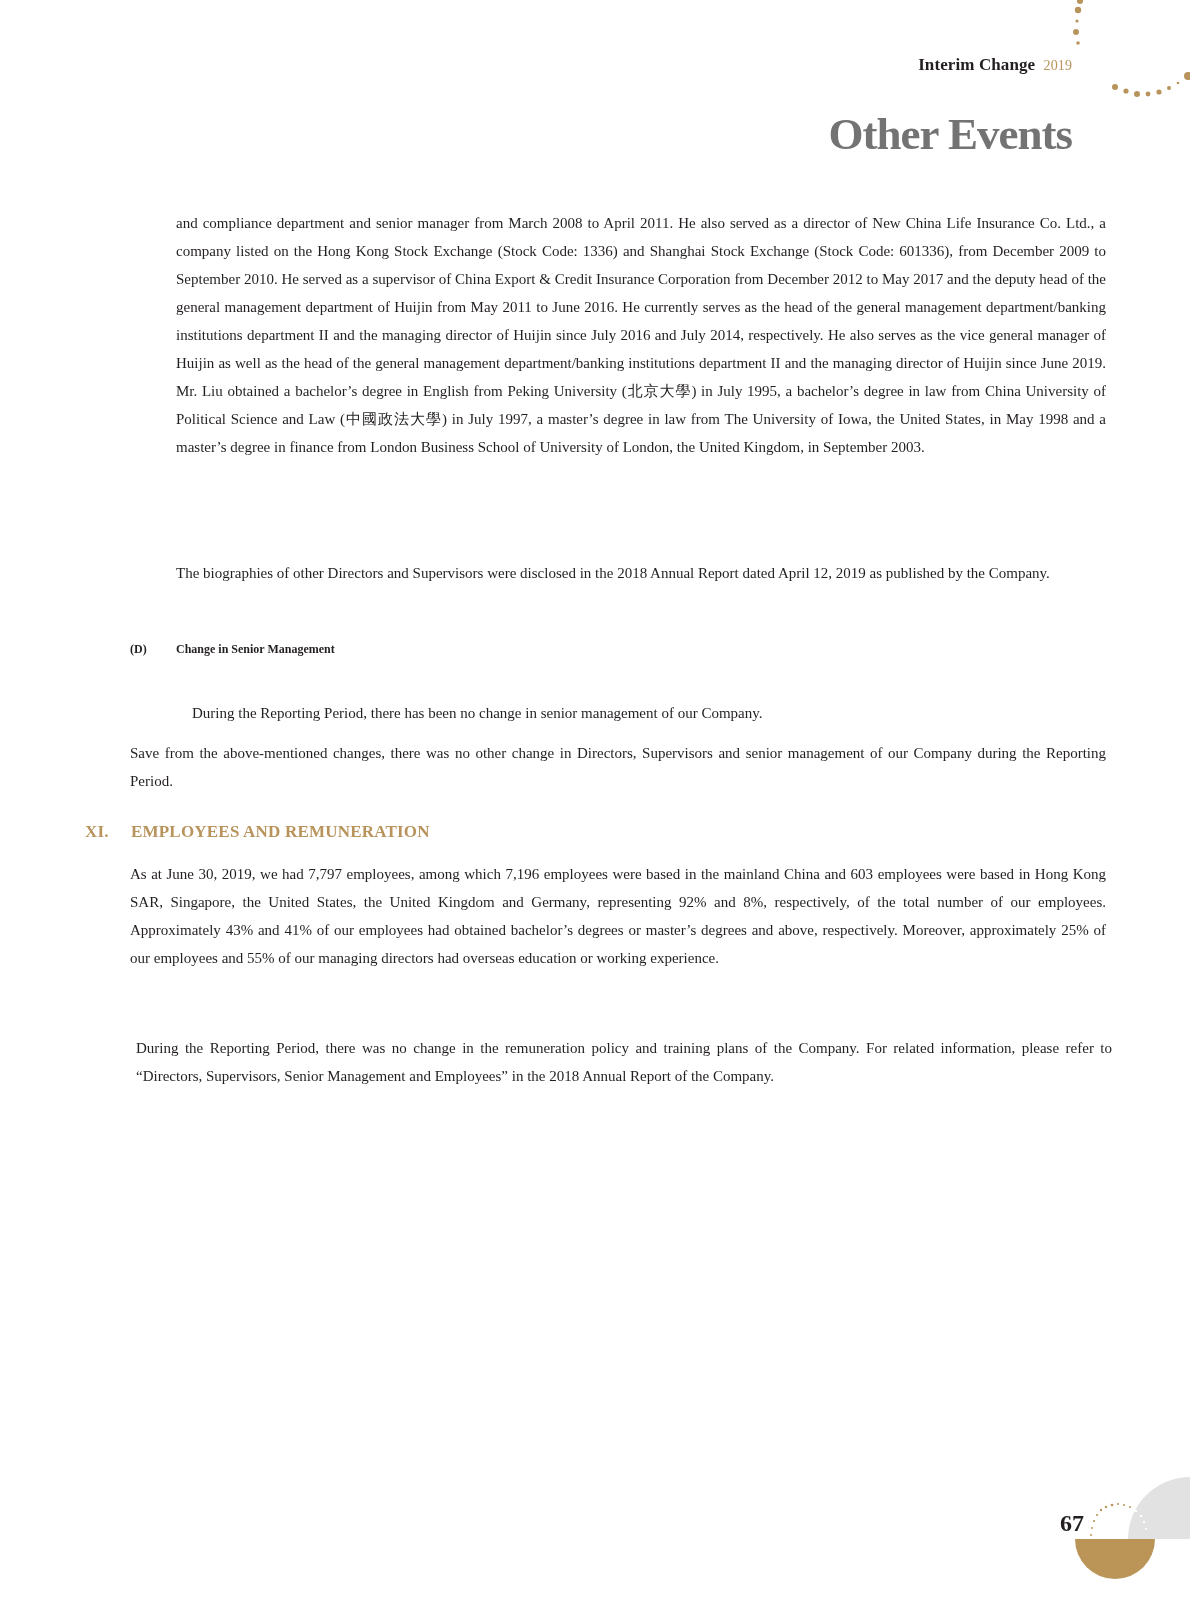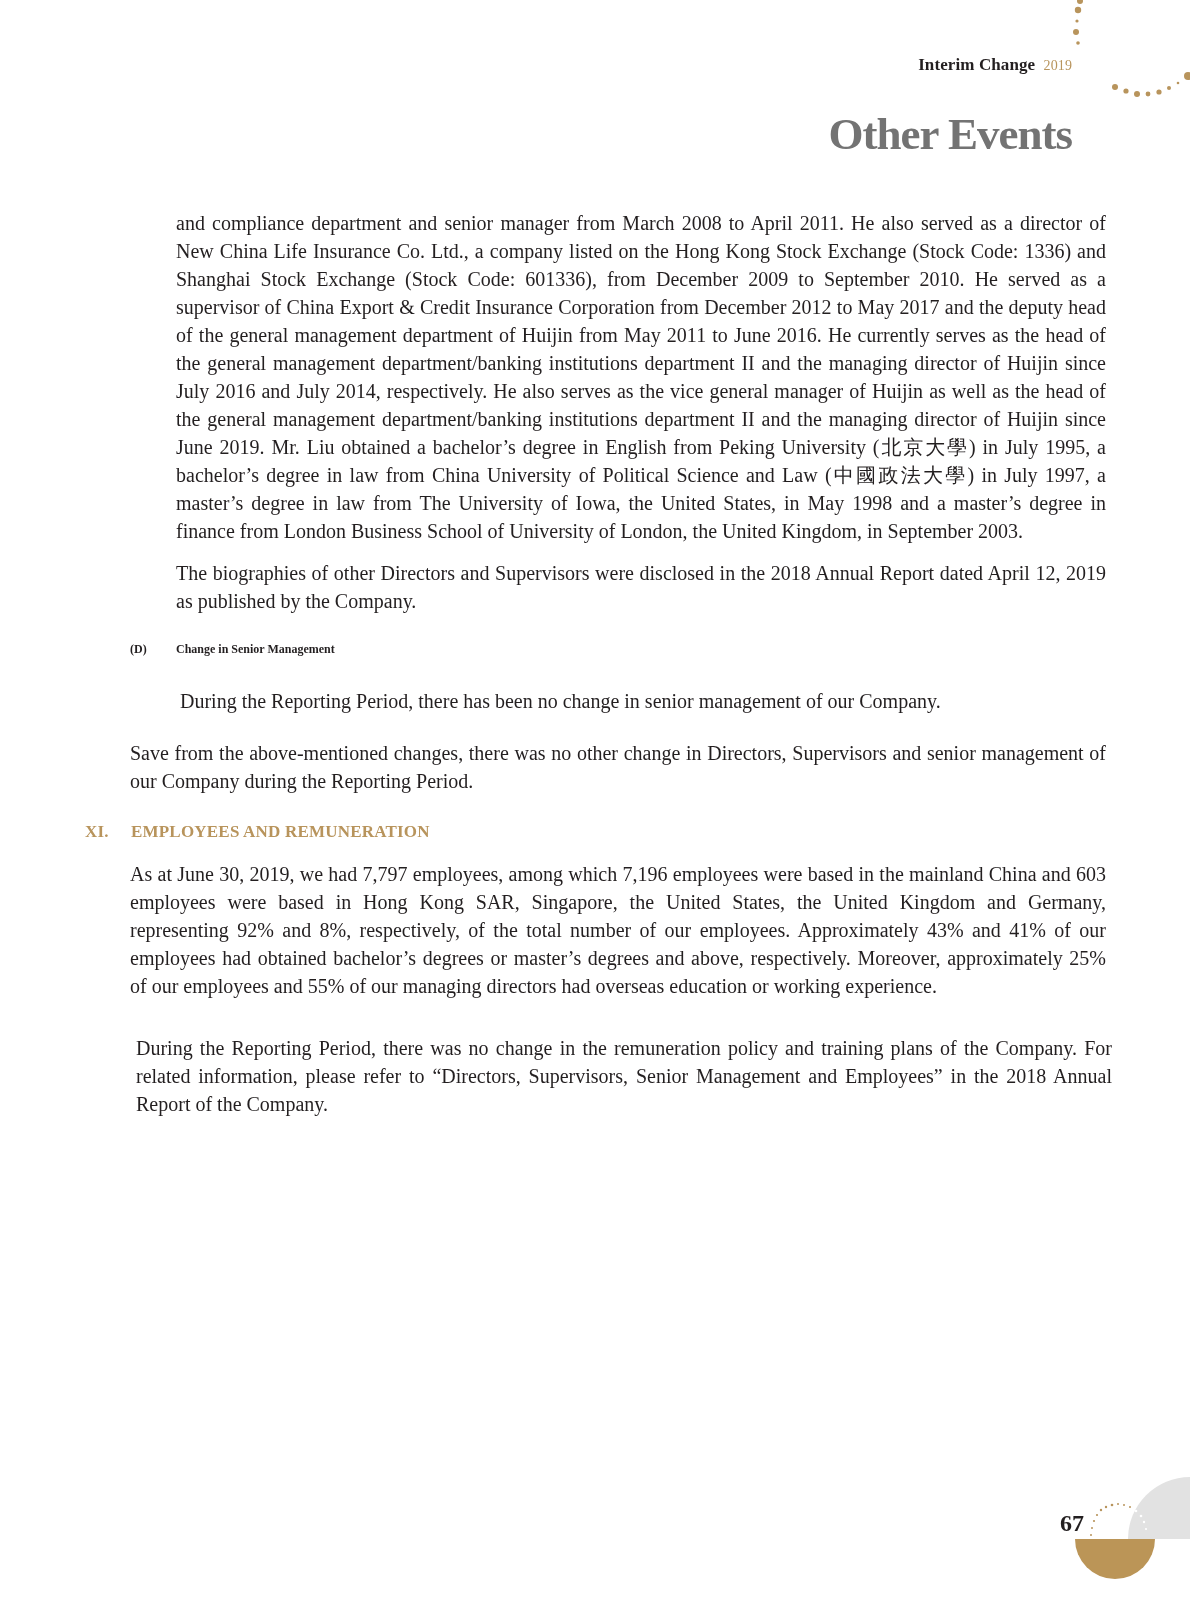--- a/index.html
+++ b/index.html
@@ -2,21 +2,21 @@
 <html><head>
 <meta charset="utf-8">
 <style>
   html, body { margin: 0; padding: 0; background: #ffffff; }
   body { width: 1190px; height: 1615px; position: relative; overflow: hidden;
          font-family: "Liberation Serif", "DejaVu Serif", serif; color: #231f20; }
   .header-report { position: absolute; right: 118px; top: 55px; font-size: 17px; font-weight: bold; letter-spacing: 0.1px; }
   .header-report .year { color: #b8945c; font-weight: normal; margin-left: 4px; font-size: 14px; }
   .page-title { position: absolute; right: 118px; top: 108px; font-size: 45px; font-weight: bold; color: #737373; letter-spacing: -1px; }
   .deco { position: absolute; left: 0; top: 0; }
-  .para { position: absolute; font-size: 20px; line-height: 28px; text-align: justify; }
+  .para { position: absolute; font-size: 15px; line-height: 28px; text-align: justify; }
   .p-indent { left: 176px; width: 930px; }
   .p-main { left: 130px; width: 976px; }
   .sub-heading { position: absolute; left: 130px; top: 642px; font-size: 12px; font-weight: bold; }
   .sub-heading .lbl { display: inline-block; width: 46px; }
   .sec-heading { position: absolute; left: 85px; top: 822px; font-size: 17px; font-weight: bold; color: #b8945c; letter-spacing: 0.2px; }
   .sec-heading .lbl { display: inline-block; width: 46px; }
   .page-number { position: absolute; left: 1060px; top: 1510px; font-size: 24px; font-weight: bold; }
 </style>
 </head>
 <body>
@@ -47,21 +47,21 @@
 <div class="page-title">Other Events</div>
 
 <p class="para p-indent" style="top:209px;margin:0;">and compliance department and senior manager from March 2008 to April 2011. He also served as a director of New China Life Insurance Co. Ltd., a company listed on the Hong Kong Stock Exchange (Stock Code: 1336) and Shanghai Stock Exchange (Stock Code: 601336), from December 2009 to September 2010. He served as a supervisor of China Export &amp; Credit Insurance Corporation from December 2012 to May 2017 and the deputy head of the general management department of Huijin from May 2011 to June 2016. He currently serves as the head of the general management department/banking institutions department II and the managing director of Huijin since July 2016 and July 2014, respectively. He also serves as the vice general manager of Huijin as well as the head of the general management department/banking institutions department II and the managing director of Huijin since June 2019. Mr. Liu obtained a bachelor’s degree in English from Peking University (北京大學) in July 1995, a bachelor’s degree in law from China University of Political Science and Law (中國政法大學) in July 1997, a master’s degree in law from The University of Iowa, the United States, in May 1998 and a master’s degree in finance from London Business School of University of London, the United Kingdom, in September 2003.</p>
 
 <p class="para p-indent" style="top:559px;margin:0;">The biographies of other Directors and Supervisors were disclosed in the 2018 Annual Report dated April 12, 2019 as published by the Company.</p>
 
 <div class="sub-heading">
   <span class="lbl">(D)</span><span>Change in Senior Management</span>
 </div>
 
-<p class="para p-indent" style="top:683px;margin:4px;">During the Reporting Period, there has been no change in senior management of our Company.</p>
+<p class="para p-indent" style="top:683px;margin:16px;">During the Reporting Period, there has been no change in senior management of our Company.</p>
 
 <p class="para p-main" style="top:739px;margin:0;">Save from the above-mentioned changes, there was no other change in Directors, Supervisors and senior management of our Company during the Reporting Period.</p>
 
 <div class="sec-heading">
   <span class="lbl">XI.</span><span>EMPLOYEES AND REMUNERATION</span>
 </div>
 
 <p class="para p-main" style="top:860px;margin:0;">As at June 30, 2019, we had 7,797 employees, among which 7,196 employees were based in the mainland China and 603 employees were based in Hong Kong SAR, Singapore, the United States, the United Kingdom and Germany, representing 92% and 8%, respectively, of the total number of our employees. Approximately 43% and 41% of our employees had obtained bachelor’s degrees or master’s degrees and above, respectively. Moreover, approximately 25% of our employees and 55% of our managing directors had overseas education or working experience.</p>
 
 <p class="para p-main" style="top:1028px;margin:6px;">During the Reporting Period, there was no change in the remuneration policy and training plans of the Company. For related information, please refer to “Directors, Supervisors, Senior Management and Employees” in the 2018 Annual Report of the Company.</p>

